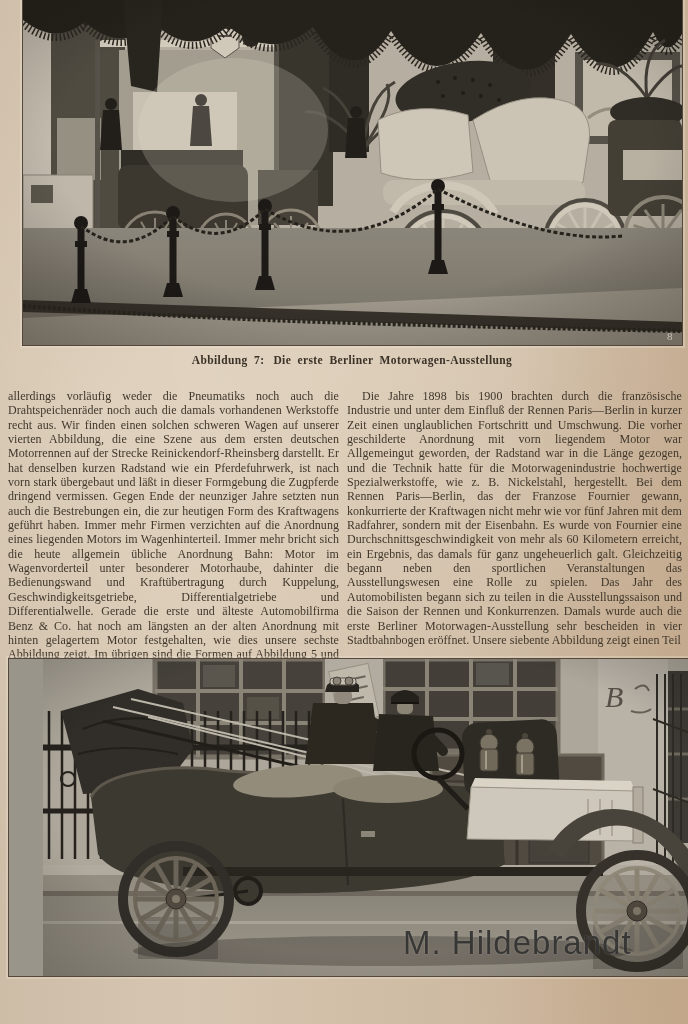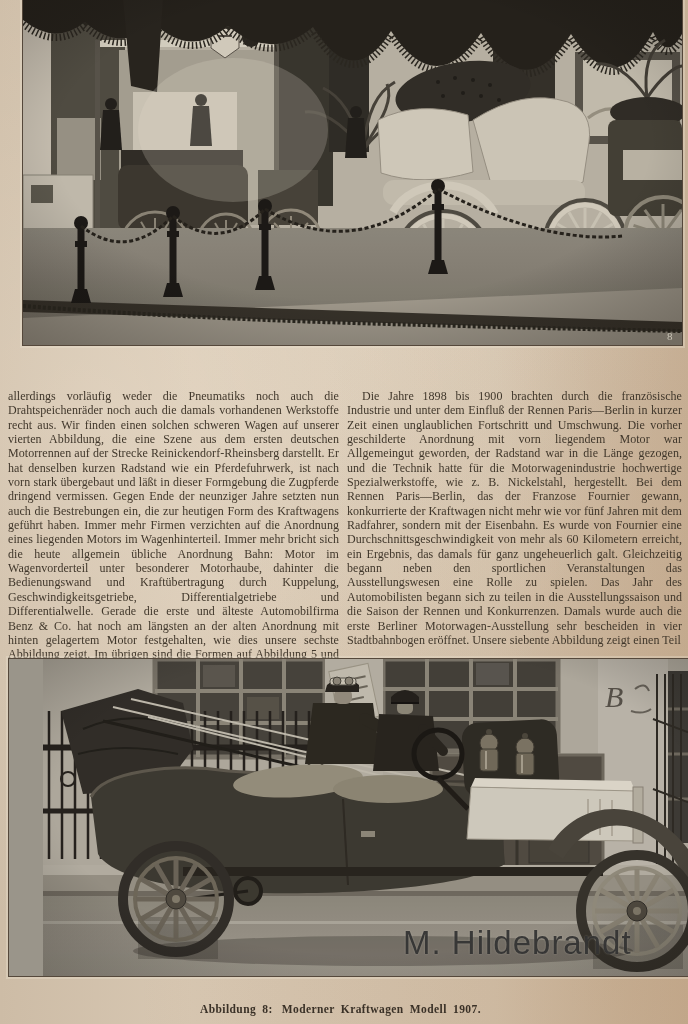--- a/index.html
+++ b/index.html
@@ -241,20 +241,23 @@
         <path d="M415,189 Q520,244 600,236"></path>
       </g>
 
       <ellipse cx="210" cy="130" rx="95" ry="72" fill="rgba(238,232,219,0.22)"></ellipse>
       <rect x="0" y="0" width="659" height="345" fill="rgba(96,76,54,0.08)"></rect>
       <rect x="0" y="0" width="659" height="345" fill="url(#vig1)"></rect>
       <text x="644" y="340" font-size="11" fill="#d8d3c5" opacity="0.85" font-family="Liberation Serif, serif">8</text>
     </svg>
   </div>
 
+  <div class="caption" id="caption-7">
+    <span class="cap-label">Abbildung 7:</span><span>Die erste Berliner Motorwagen-Ausstellung</span>
+  </div>
 
   <div class="col" id="col-left">
     <p>allerdings vorläufig weder die Pneumatiks noch auch die Drahtspeichenräder noch auch die damals vorhandenen Werkstoffe recht aus.  Wir finden einen solchen schweren Wagen auf unserer vierten Abbildung, die eine Szene aus dem ersten deutschen Motorrennen auf der Strecke Reinickendorf-Rheinsberg darstellt. Er hat denselben kurzen Radstand wie ein Pferdefuhrwerk, ist nach vorn stark übergebaut und läßt in dieser Formgebung die Zugpferde dringend vermissen.  Gegen Ende der neunziger Jahre setzten nun auch die Bestrebungen ein, die zur heutigen Form des Kraftwagens geführt haben.  Immer mehr Firmen verzichten auf die Anordnung eines liegenden Motors im Wagenhinterteil.  Immer mehr bricht sich die heute allgemein übliche Anordnung Bahn: Motor im Wagenvorderteil unter besonderer Motorhaube, dahinter die Bedienungswand und Kraftübertragung durch Kuppelung, Geschwindigkeitsgetriebe, Differentialgetriebe und Differentialwelle.  Gerade die erste und älteste Automobilfirma Benz &amp; Co. hat noch am längsten an der alten Anordnung mit hinten gelagertem Motor festgehalten, wie dies unsere sechste Abbildung zeigt.  Im übrigen sind die Formen auf Abbildung 5 und 6 zweifelsohne Fortschritte gegen früher.  Bereits ist das pneumatikbereifte Rad mit Holzspeichen allgemein eingeführt.  Auch vermeidet man</p>
   </div>
   <div class="col" id="col-right">
     <p class="indent">Die Jahre 1898 bis 1900 brachten durch die französische Industrie und unter dem Einfluß der Rennen Paris—Berlin in kurzer Zeit einen unglaublichen Fortschritt und Umschwung. Die vorher geschilderte Anordnung mit vorn liegendem Motor war Allgemeingut geworden, der Radstand war in die Länge gezogen, und die Technik hatte für die Motorwagenindustrie hochwertige Spezialwerkstoffe, wie z. B. Nickelstahl, hergestellt. Bei dem Rennen Paris—Berlin, das der Franzose Fournier gewann, konkurrierte der Kraftwagen nicht mehr wie vor fünf Jahren mit dem Radfahrer, sondern mit der Eisenbahn. Es wurde von Fournier eine Durchschnittsgeschwindigkeit von mehr als 60 Kilometern erreicht, ein Ergebnis, das damals für ganz ungeheuerlich galt.  Gleichzeitig begann neben den sportlichen Veranstaltungen das Ausstellungswesen eine Rolle zu spielen.  Das Jahr des Automobilisten begann sich zu teilen in die Ausstellungssaison und die Saison der Rennen und Konkurrenzen.  Damals wurde auch die erste Berliner Motorwagen-Ausstellung sehr bescheiden in vier Stadtbahnbogen eröffnet.  Unsere siebente Abbildung zeigt einen Teil</p>
   </div>
 
   <div class="photo" id="photo-bottom">
     <svg width="663" height="317" viewBox="0 0 663 317">
@@ -479,17 +482,14 @@
         </g>
       </g>
 
       <rect x="0" y="0" width="663" height="317" fill="rgba(96,76,54,0.07)"></rect>
       <rect x="0" y="0" width="663" height="317" fill="url(#vig2)"></rect>
     </svg>
 
     <div class="watermark">M. Hildebrandt</div>
   </div>
 
-  <div class="caption" id="caption-8">
-    <span class="cap-label">Abbildung 8:</span><span>Moderner Kraftwagen Modell 1907.</span>
-  </div>
 
 </div>
 
 </body></html>

